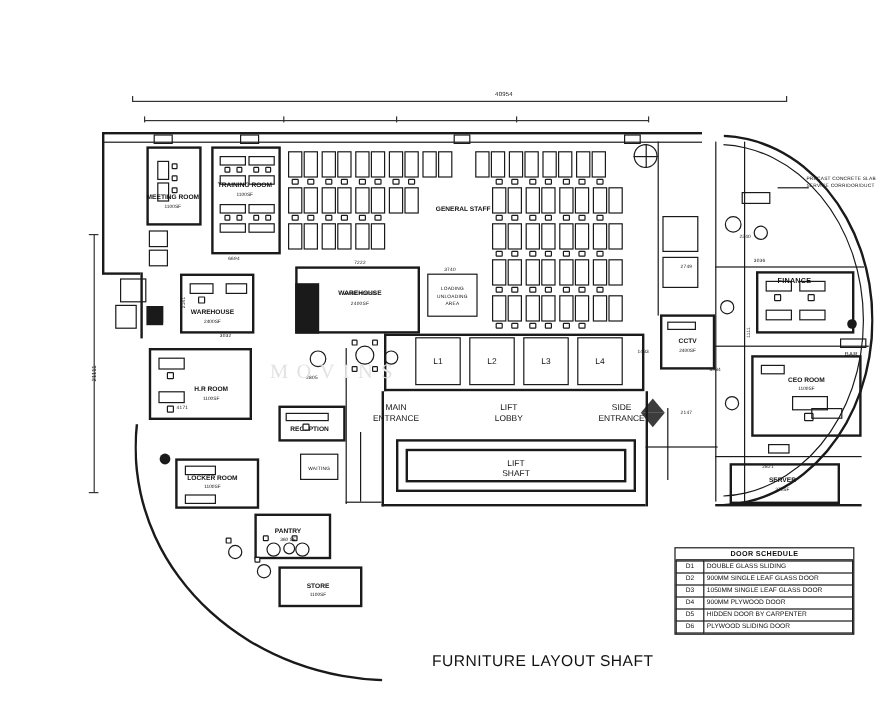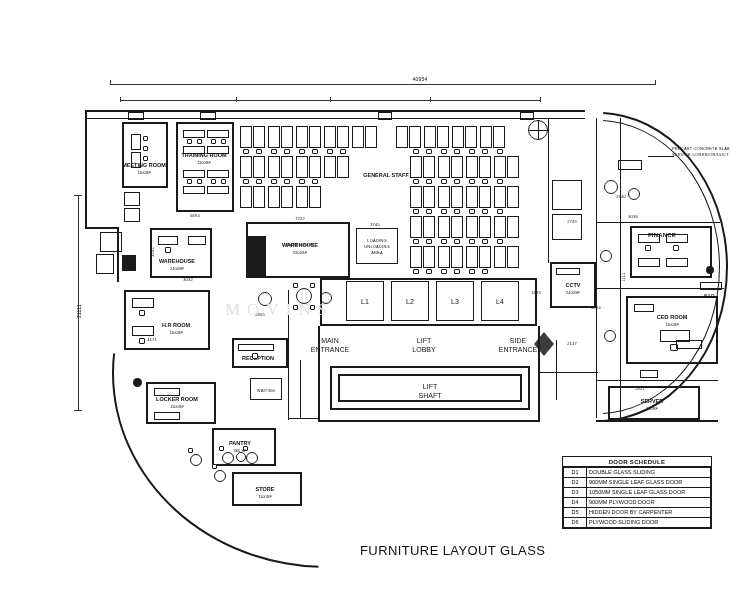--- a/index.html
+++ b/index.html
@@ -606,16 +606,16 @@
         </tr>
         <tr>
           <td class="code">D6</td>
           <td>PLYWOOD SLIDING DOOR</td>
         </tr>
       </tbody>
     </table>
   </div>
 
   <div id="title-block">
-    <div class="t1">FURNITURE LAYOUT GLASS</div>
+    <div class="t1">FURNITURE LAYOUT SHAFT</div>
   </div>
 
 </div>
 
 </body></html>

